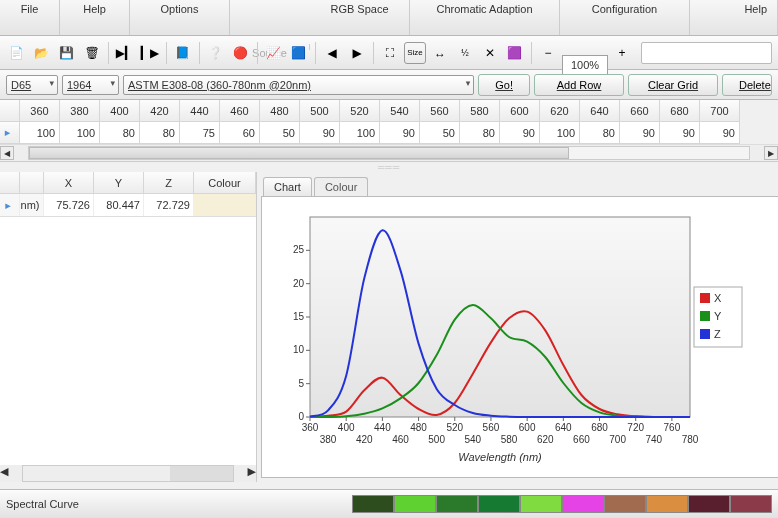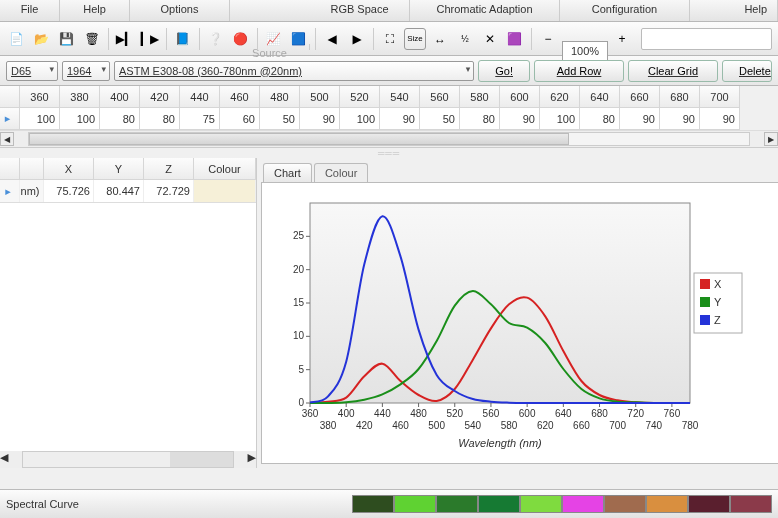--- a/index.html
+++ b/index.html
@@ -1,19 +1,19 @@
 <!DOCTYPE html>
 <html><head>
 <meta charset="utf-8">
 <style>
 * { box-sizing: border-box; margin: 0; padding: 0; }
 body { font-family: Tahoma, Arial, sans-serif; font-size: 11px; color: #333; background: #f0f0f0; width: 778px; height: 518px; overflow: hidden; position: relative; }
 
 
-.menubar { display: flex; background: linear-gradient(#f7f7f7, #e4e4e4); border-bottom: 1px solid #b8b8b8; height: 22px; }
+.menubar { display: flex; background: linear-gradient(#f7f7f7, #e4e4e4); border-bottom: 1px solid #b8b8b8; height: 36px; }
 .menubar .menu-item { padding: 3px 10px; border-right: 1px solid #ccc; cursor: pointer; text-align: center; }
 .menubar .menu-item.disabled { color: #aaa; margin-top: 44px; }
 
 
 .toolbar { display: flex; align-items: center; background: linear-gradient(#fcfcfc, #e7e7e7); border-bottom: 1px solid #b8b8b8; height: 34px; padding: 3px 6px; gap: 3px; }
 .tool-btn { width: 22px; height: 22px; border: 1px solid transparent; background: transparent; border-radius: 3px; display: inline-flex; align-items: center; justify-content: center; cursor: pointer; font-size: 12px; }
 .tool-sep { width: 1px; height: 22px; background: #ccc; margin: 0 2px; }
 .zoom-box { width: 46px; height: 20px; border: 1px solid #a0a0a0; background: #fff; text-align: center; font-size: 11px; display: inline-flex; align-items: center; justify-content: center; margin-top: 25px; }
 .toolbar .spacer-input { flex: 1; height: 22px; border: 1px solid #bbb; background: #fff; margin-left: 5px; min-width: 80px; border-radius: 2px; }
 
@@ -106,21 +106,21 @@
   <button class="tool-btn">🟪</button>
   <div class="tool-sep"></div>
   <button class="tool-btn">−</button>
   <div class="zoom-box">100%</div>
   <button class="tool-btn">+</button>
   <div class="spacer-input"></div>
 </div>
 
 <div class="controls">
   <div class="dd" style="width:52px">D65</div>
-  <div class="dd" style="width:48px">1964</div>
+  <div class="dd" style="width:57px">1964</div>
   <div class="dd wide">ASTM E308-08 (360-780nm @20nm)</div>
   <button class="btn">Go!</button>
   <button class="btn" style="width:90px">Add Row</button>
   <button class="btn" style="width:90px">Clear Grid</button>
   <button class="btn" style="width:50px">Delete</button>
 </div>
 
 <div class="grid-scroll">
   <div class="grid-header" id="grid-header">
       <div class="grid-cell" style="width: 20px; min-width: 20px;"></div>

